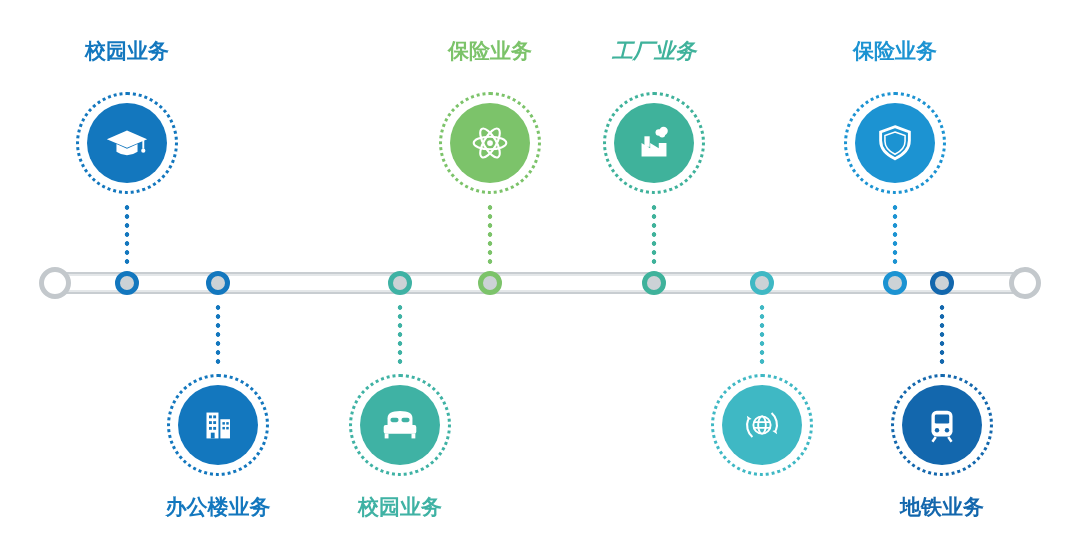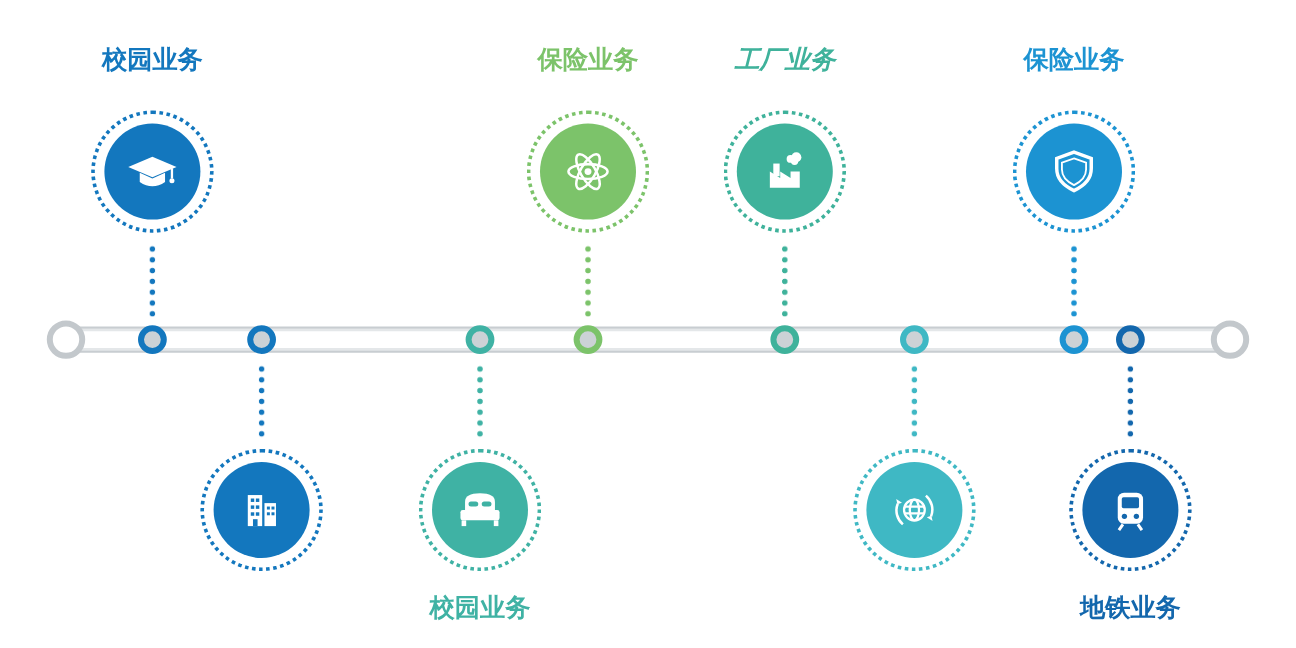--- a/index.html
+++ b/index.html
@@ -150,20 +150,23 @@
           <rect x="14.6" y="26" width="3" height="3"></rect>
             <rect x="19" y="26" width="3" height="3"></rect>
           <rect x="28.6" y="21" width="2.6" height="2.6"></rect>
             <rect x="32.6" y="21" width="2.6" height="2.6"></rect>
           <rect x="28.6" y="26" width="2.6" height="2.6"></rect>
             <rect x="32.6" y="26" width="2.6" height="2.6"></rect>
           <rect x="16.5" y="32" width="4" height="6"></rect>
         </g>
       </svg>
     </div>
+    <div class="label">
+        <span>办公楼业务</span>
+      </div>
   </div>
 
   <div class="col bottom" style="left: 310px; --c: #3fb2a4;">
     <div class="node"></div>
     <div class="connector"></div>
     <div class="ring"></div>
     <div class="iconcircle">
       <svg viewBox="0 0 48 48">
         <path d="M11 24 v-7 q0 -7.5 13 -7.5 q13 0 13 7.5 v7 z" fill="#fff"></path>
         <rect x="14" y="16.5" width="8.5" height="4.5" rx="2.2" style="fill:var(--c)"></rect>

